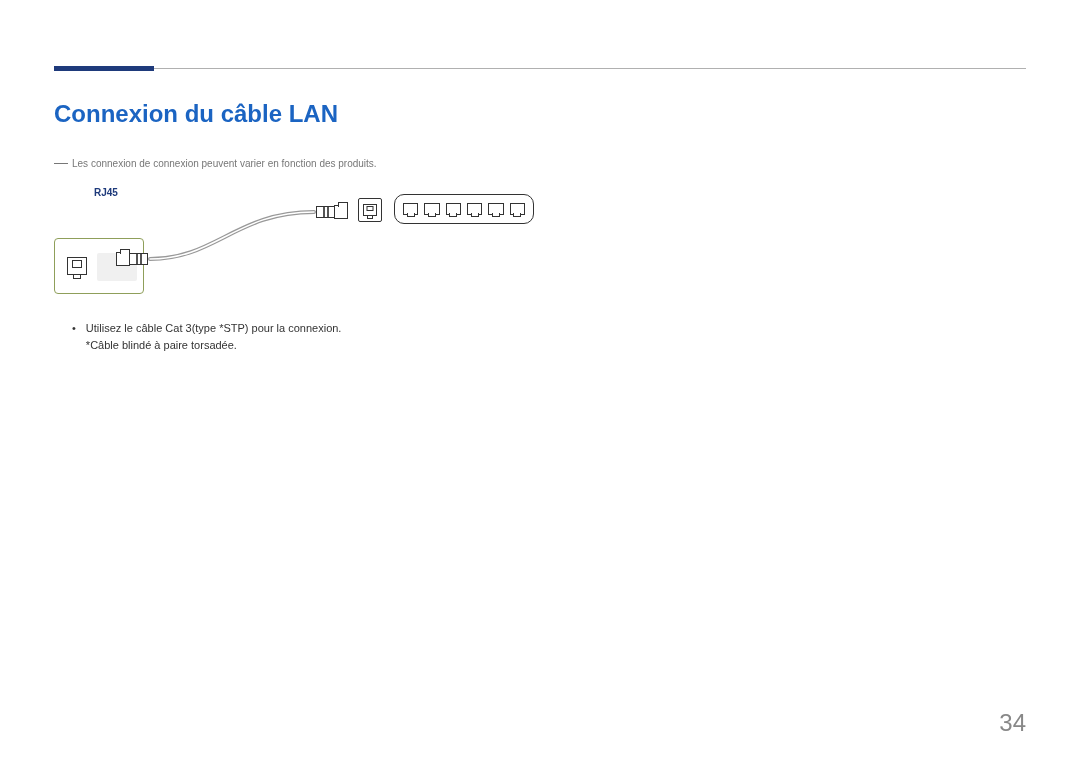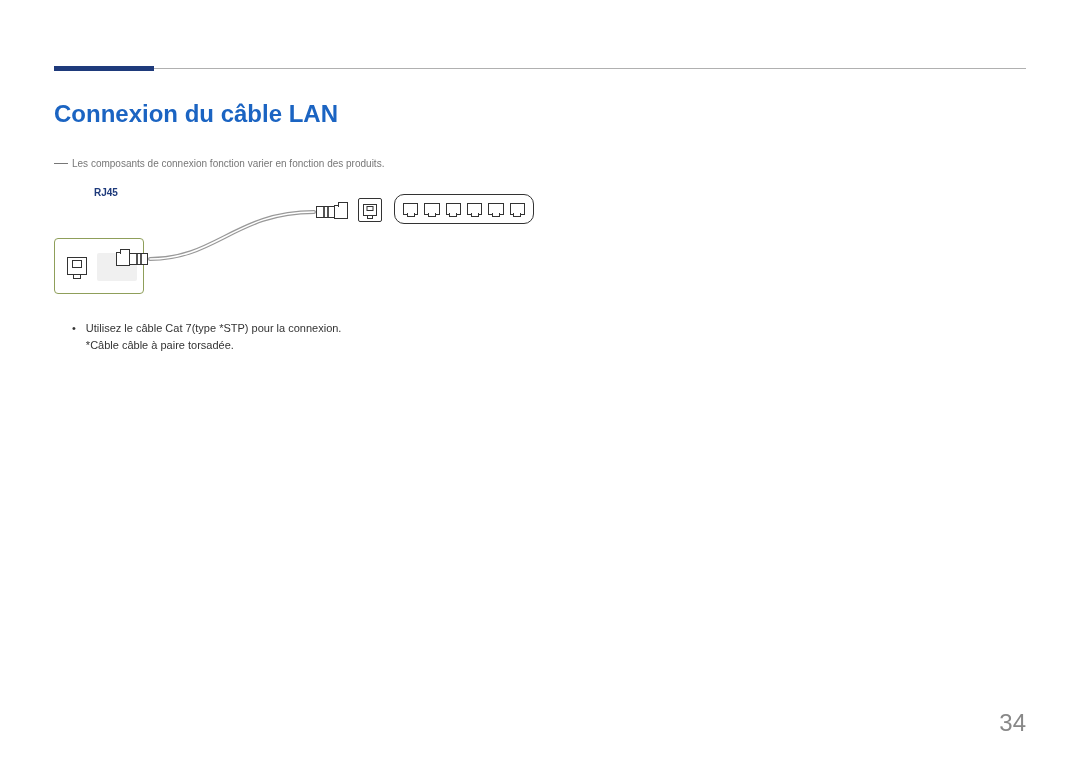--- a/index.html
+++ b/index.html
@@ -264,21 +264,21 @@
 
 <div class="header-rule"></div>
 <div class="header-accent"></div>
 
 <div class="content">
 
   <h2 class="section-title">Connexion du câble LAN</h2>
 
   <div class="note-line">
     <span class="note-dash"></span>
-    <span>Les composants de connexion fonction varier en fonction des produits.</span>
+    <span>Les connexion de connexion peuvent varier en fonction des produits.</span>
   </div>
 
   <div class="port-label">RJ45</div>
 
   <div class="diagram-area">
 
     <div class="device-box">
       <div class="device-port rj45-port">
         <div class="outer"></div>
           <div class="inner"></div>
@@ -322,21 +322,21 @@
       <div class="sport"></div>
       <div class="sport"></div>
     </div>
 
   </div>
 
   <div class="bullets">
     <div class="row">
       <span class="dot">•</span>
       <span class="txt">
-        <span>Utilisez le câble Cat 7(type *STP) pour la connexion.</span><br>
-        <span>*Câble câble à paire torsadée.</span>
+        <span>Utilisez le câble Cat 3(type *STP) pour la connexion.</span><br>
+        <span>*Câble blindé à paire torsadée.</span>
       </span>
     </div>
   </div>
 
 </div>
 
 <div class="page-num">34</div>
 
 </body></html>

